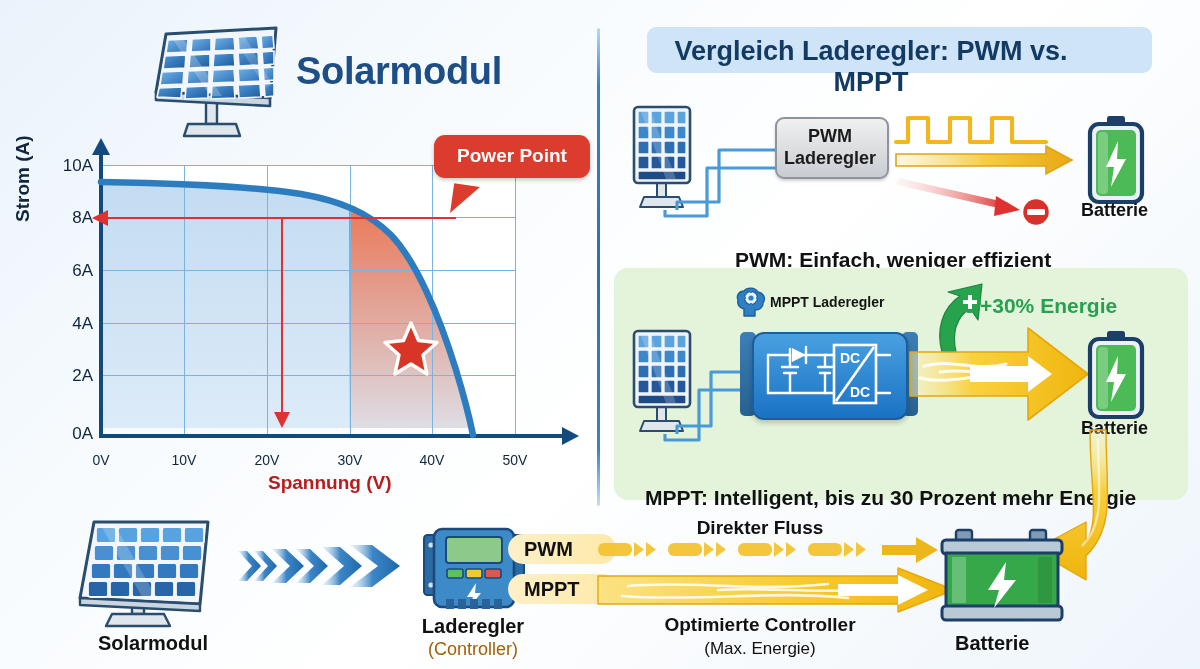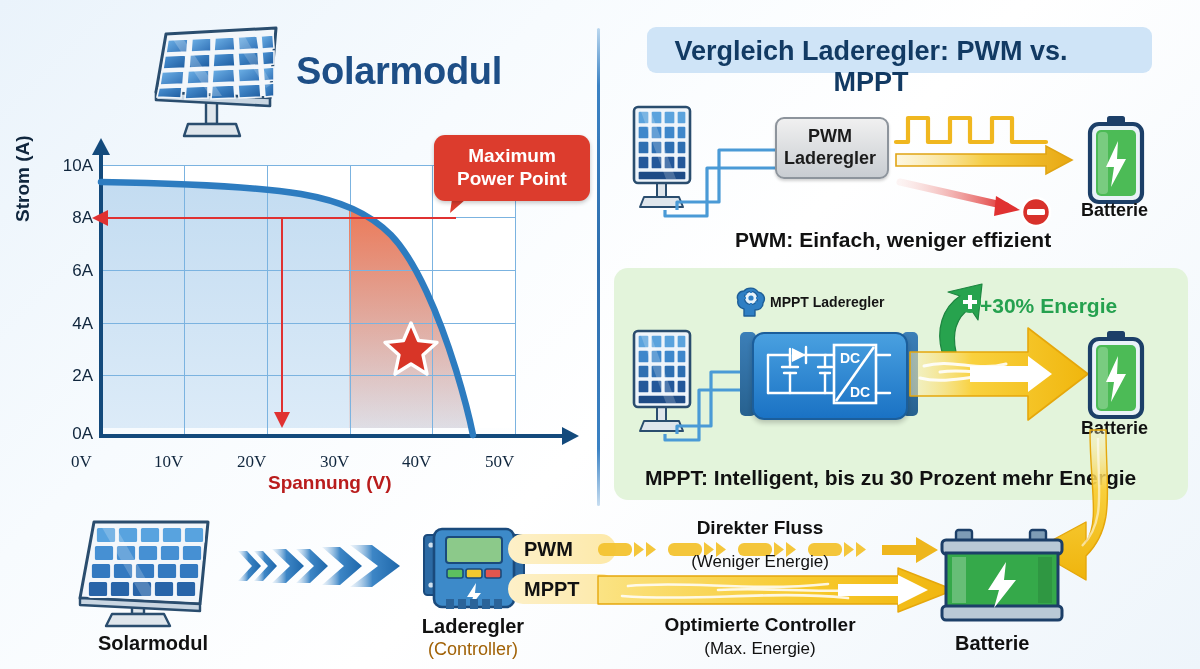--- a/index.html
+++ b/index.html
@@ -17,21 +17,21 @@
   .divider{left:597px;top:28px;width:3px;height:478px;
     background:linear-gradient(to bottom,#bcd8ef,#3b82c4 12%,#2f6fae 50%,#3b82c4 88%,#c8def1);
     border-radius:2px;}
 
   
   .t-solarmodul{left:296px;top:50px;font-size:38px;font-weight:bold;color:#1d4e86;letter-spacing:-.3px;}
   .axis-label-y{left:12px;top:222px;font-size:19px;font-weight:bold;color:#10263d;
      transform:rotate(-90deg);transform-origin:left top;white-space:nowrap;}
   .axis-label-x{left:268px;top:472px;font-size:19px;font-weight:bold;color:#b91c1c;}
   .ytick{font-size:17px;color:#10263d;text-align:right;width:46px;}
-  .xtick{font-size:17px;color:#10263d;width:60px;font-family:Liberation Serif, serif;}
+  .xtick{font-size:14px;color:#10263d;text-align:center;width:60px;}
 
   
   #chart{left:0;top:140px;width:600px;height:340px;}
   .plot-bg{left:101px;top:25px;width:414px;height:263px;background:#ffffff;}
   .grid-v,.grid-h{position:absolute;background:#7bb3e0;}
   .grid-v{width:1.4px;}
   .grid-h{height:1.4px;}
   .axis-y{left:99px;top:14px;width:4px;height:282px;background:#134a7c;}
   .axis-x{left:99px;top:294px;width:472px;height:4px;background:#134a7c;}
   .arrow-up{left:92px;top:-2px;width:0;height:0;border-left:9px solid transparent;border-right:9px solid transparent;border-bottom:17px solid #134a7c;}
@@ -49,21 +49,21 @@
       border-left:0 solid transparent;border-right:26px solid transparent;border-top:30px solid #dc3c2d;
       transform:rotate(8deg);}
   .star{left:383px;top:181px;width:56px;height:56px;}
 
   
   .banner{left:647px;top:27px;width:505px;height:46px;background:#cfe4f7;border-radius:9px;}
   .banner-text{left:647px;top:36px;width:448px;text-align:center;font-size:27px;font-weight:bold;color:#123a63;}
 
   .greenpanel{left:614px;top:268px;width:574px;height:232px;background:#e3f4db;border-radius:14px;}
 
-  .caption{font-size:21px;font-weight:bold;color:#111;}
+  .caption{font-size:21px;font-weight:bold;color:#111;margin-top:20px;}
   .cap-pwm{left:735px;top:228px;}
   .cap-mppt{left:645px;top:466px;}
 
   .pwmbox{left:775px;top:117px;width:110px;height:58px;border-radius:9px;
       background:linear-gradient(to bottom,#f0f0f0,#c9cdd2);border:2px solid #8d949c;
       box-shadow:0 2px 3px rgba(0,0,0,.18);}
   .pwmbox-text{left:775px;top:125px;width:110px;text-align:center;font-size:18px;font-weight:bold;color:#1b1b1b;line-height:22px;}
 
   .mpptbox{left:752px;top:332px;width:152px;height:84px;border-radius:12px;
       background:linear-gradient(to bottom,#49a0e0,#1a72c4);border:2px solid #1b5e9b;
@@ -222,21 +222,20 @@
     <div class="abs xtick nosel" style="left:402px;top:312px;">40V</div>
     <div class="abs xtick nosel" style="left:485px;top:312px;">50V</div>
 
     <svg class="abs star" viewBox="0 0 56 56">
       <path d="M28 2 L35.5 19.5 L54 21.5 L40 34 L44 53 L28 43 L12 53 L16 34 L2 21.5 L20.5 19.5 Z" fill="#d83527" stroke="#ffffff" stroke-width="3.4" stroke-linejoin="round"></path>
     </svg>
   </div>
 
   <div class="abs callout-tail"></div>
   <div class="abs callout nosel">
-    <div>Maximum</div>
     <div>Power Point</div>
   </div>
 
   <div class="abs nosel axis-label-y">Strom (A)</div>
   <div class="abs nosel axis-label-x">Spannung (V)</div>
 
   <div class="abs banner"></div>
   <div class="abs banner-text nosel">Vergleich Laderegler: PWM vs. MPPT</div>
 
   <div class="abs" style="left:626px;top:103px;">
@@ -578,21 +577,20 @@
     <path d="M0 4 L300 4 L300 -4 L356 18 L300 40 L300 32 L0 32 Z" fill="url(#bandY)" stroke="#e5a70c" stroke-width="1.4" stroke-linejoin="round"></path>
     <g fill="none" stroke="#ffffff" stroke-width="2.6" stroke-linecap="round" opacity=".85">
       <path d="M30 14 C90 8 150 20 230 12"></path>
       <path d="M24 24 C100 30 170 18 250 26"></path>
       <path d="M120 18 C170 15 210 21 260 18"></path>
     </g>
     <path d="M240 12 L300 12 L300 3 L330 18 L300 33 L300 24 L240 24 Z" fill="#ffffff"></path>
   </svg>
 
   <div class="abs flowtext ft-direkt nosel">Direkter Fluss</div>
-  <div class="abs flowsub fs-weniger nosel">(Weniger Energie)</div>
   <div class="abs flowtext ft-opt nosel">Optimierte Controller</div>
   <div class="abs flowsub fs-max nosel">(Max. Energie)</div>
 
   <svg class="abs" style="left:938px;top:528px;" width="128" height="98" viewBox="0 0 128 98">
     <rect x="18" y="2" width="16" height="12" rx="2.5" fill="#7e9cb5" stroke="#1c3f68" stroke-width="2.4"></rect>
     <rect x="92" y="2" width="16" height="12" rx="2.5" fill="#7e9cb5" stroke="#1c3f68" stroke-width="2.4"></rect>
     <rect x="4" y="12" width="120" height="14" rx="4" fill="#b9c9d6" stroke="#1c3f68" stroke-width="3"></rect>
     <rect x="8" y="25" width="112" height="54" fill="#35a94a" stroke="#1c3f68" stroke-width="3"></rect>
     <rect x="14" y="29" width="14" height="46" fill="#ffffff" opacity=".25"></rect>
     <rect x="100" y="29" width="14" height="46" fill="#000000" opacity=".1"></rect>

